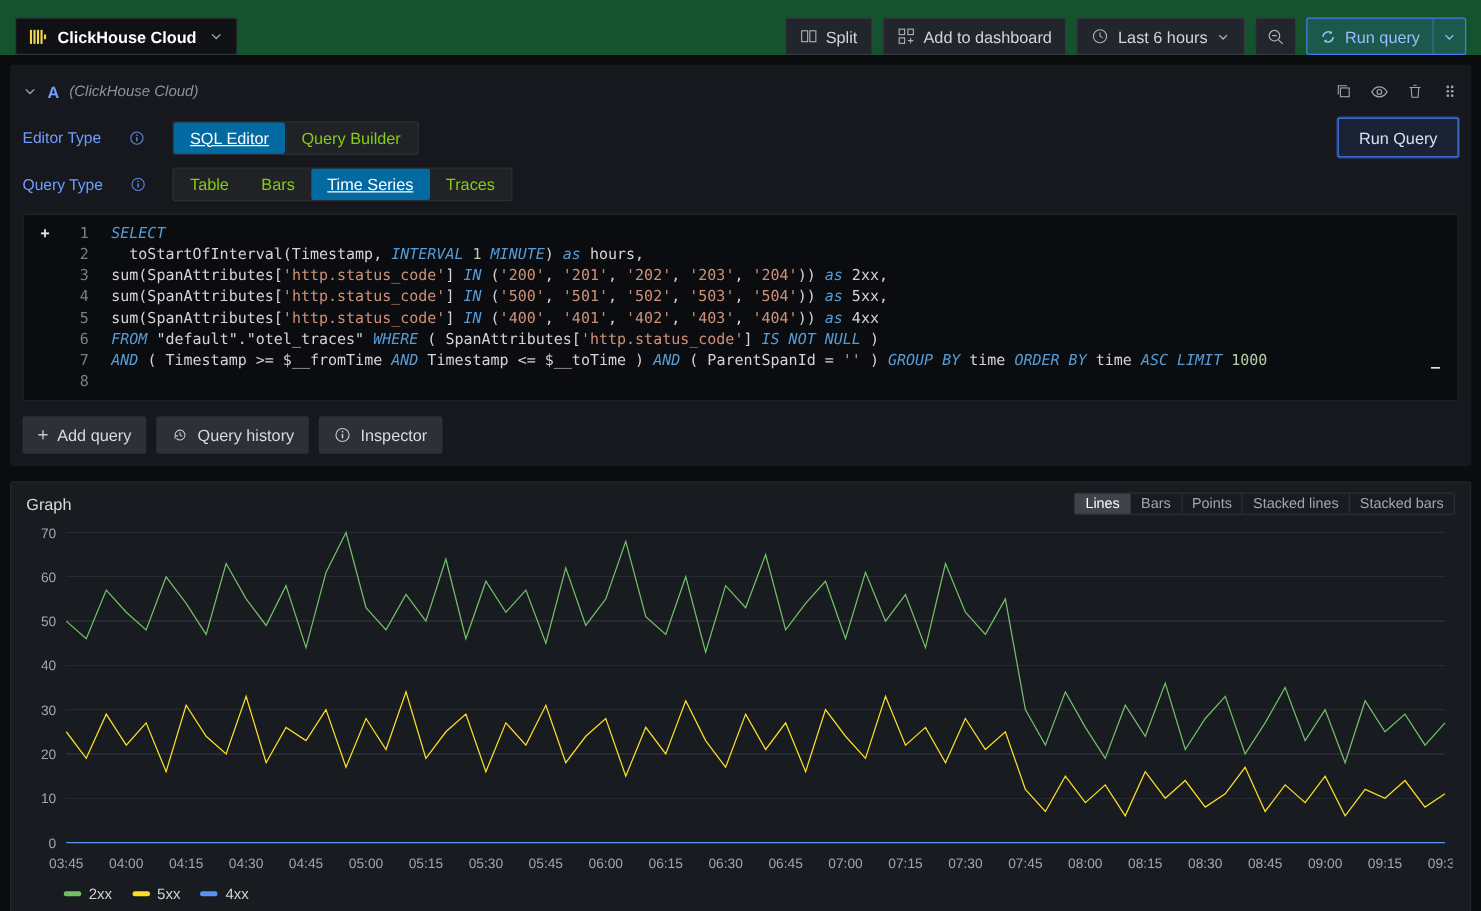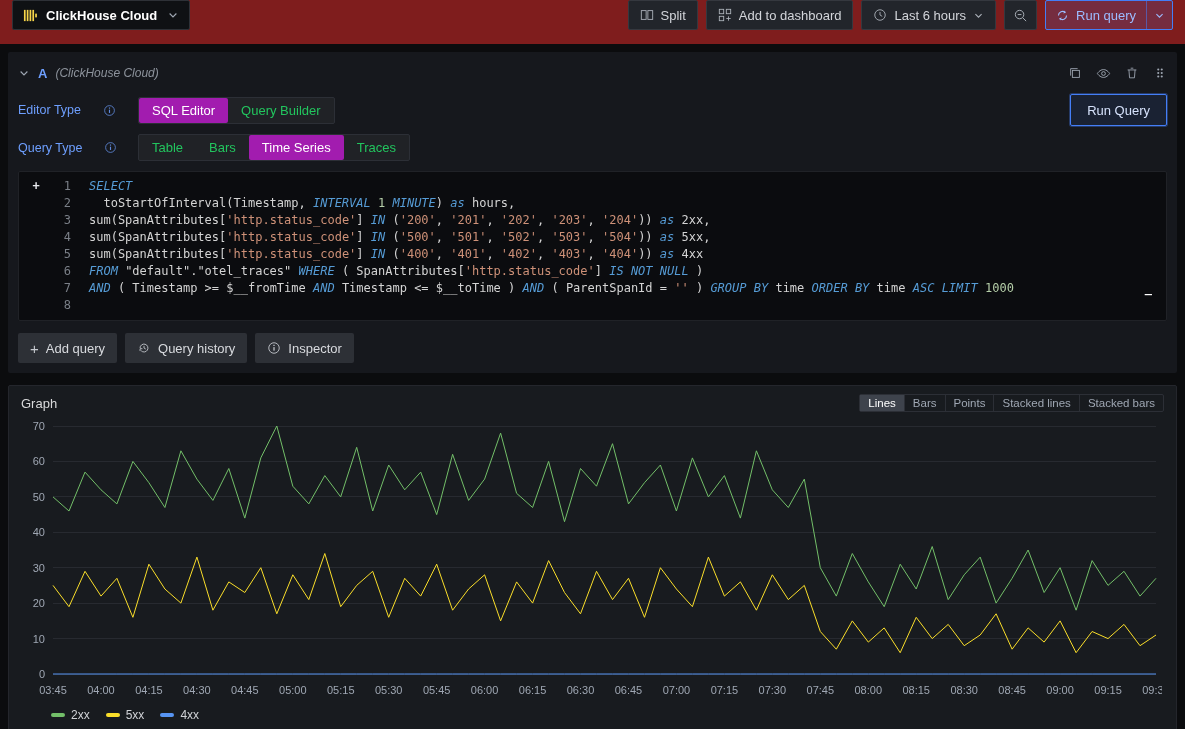--- a/index.html
+++ b/index.html
@@ -3,22 +3,22 @@
 <meta charset="utf-8">
 <style>
   * { box-sizing: border-box; }
   html,body { margin:0; padding:0; }
   body {
     width:1185px; height:729px; overflow:hidden;
     background:#0b0c0e; color:#ccccdc;
     font-family:"Liberation Sans","DejaVu Sans",sans-serif;
   }
   
-  .topbar { height:44px; display:flex; align-items:flex-start; justify-content:space-between;
-    padding:0 12px; background:#7f1d1d; }
+  .topbar { height:44px; display:flex; align-items:flex-end; justify-content:space-between;
+    padding:0 12px; background:#14532d; }
   .ds-picker { display:flex; align-items:center; gap:8px; height:30px; padding:0 10px;
     min-width:178px; background:#0f1114; border:1px solid #2e3137; border-radius:2px;
     color:#ffffff; font-size:13px; font-weight:600; cursor:pointer; }
   .ds-picker .chev { margin-left:auto; display:flex; color:#9fa7b3; }
   .tb-right { display:flex; align-items:center; gap:8px;padding-left:12px; }
   .tb-btn { display:flex; align-items:center; gap:7px; height:30px; padding:0 11px;
     background:#22252b; border:1px solid #35383f; border-radius:2px; color:#d3d5da;
     font-size:13px; font-weight:500; cursor:pointer; }
   .tb-btn .ic { display:flex; color:#aeb4bc; }
   .tb-btn.icon-only { padding:0 8px; }
@@ -35,22 +35,22 @@
   .qp-ref { color:#6e9fff; font-size:13px; font-weight:600; }
   .qp-hint { font-style:italic; font-size:12px; color:#8d939c; }
   .qp-icons { margin-left:auto; display:flex; gap:14px; color:#9fa7b3; }
   .qp-icons span { display:flex; cursor:pointer; }
   .field-row { display:flex; align-items:center; margin-top:8px; }
   .field-label { width:120px; display:flex; align-items:center; gap:22px;
     color:#6e9fff; font-size:12.5px; font-weight:500; }
   .info-ic { display:flex; color:#6e9fff; opacity:.85; cursor:pointer; }
   .seg { display:inline-flex; align-items:center; background:#202226;
     border:1px solid #2c2f36; border-radius:2px; }
-  .seg .seg-item { padding:5px 13px; font-size:13px; color:#22c55e; cursor:pointer; border-radius:2px; }
-  .seg .seg-item.active { background:#a21caf; color:#ffffff; font-weight:500; }
+  .seg .seg-item { padding:5px 13px; font-size:13px; color:#84cc16; cursor:pointer; border-radius:2px; }
+  .seg .seg-item.active { background:#0369a1; color:#ffffff; font-weight:500;text-decoration:underline; }
   .run-query-btn { margin-left:auto; height:32px; padding:0 16px;
     background:rgba(68,126,247,0.10); border:1px solid #447ef7;
     box-shadow:0 0 0 1px rgba(68,126,247,0.35); border-radius:2px;
     color:#d5e1fb; font-size:13px; font-weight:500; cursor:pointer; }
   
   .sql-editor { position:relative; margin-top:10px; background:#0b0c0f;
     border:1px solid #202227; border-radius:2px; padding:6px 0;
     font-family:"DejaVu Sans Mono","Liberation Mono",monospace; font-size:12px; line-height:17px; }
   .code-line { display:flex; white-space:pre; }
   .gutter-plus { width:34px; text-align:center; color:#e6e8ec; font-weight:bold; }

